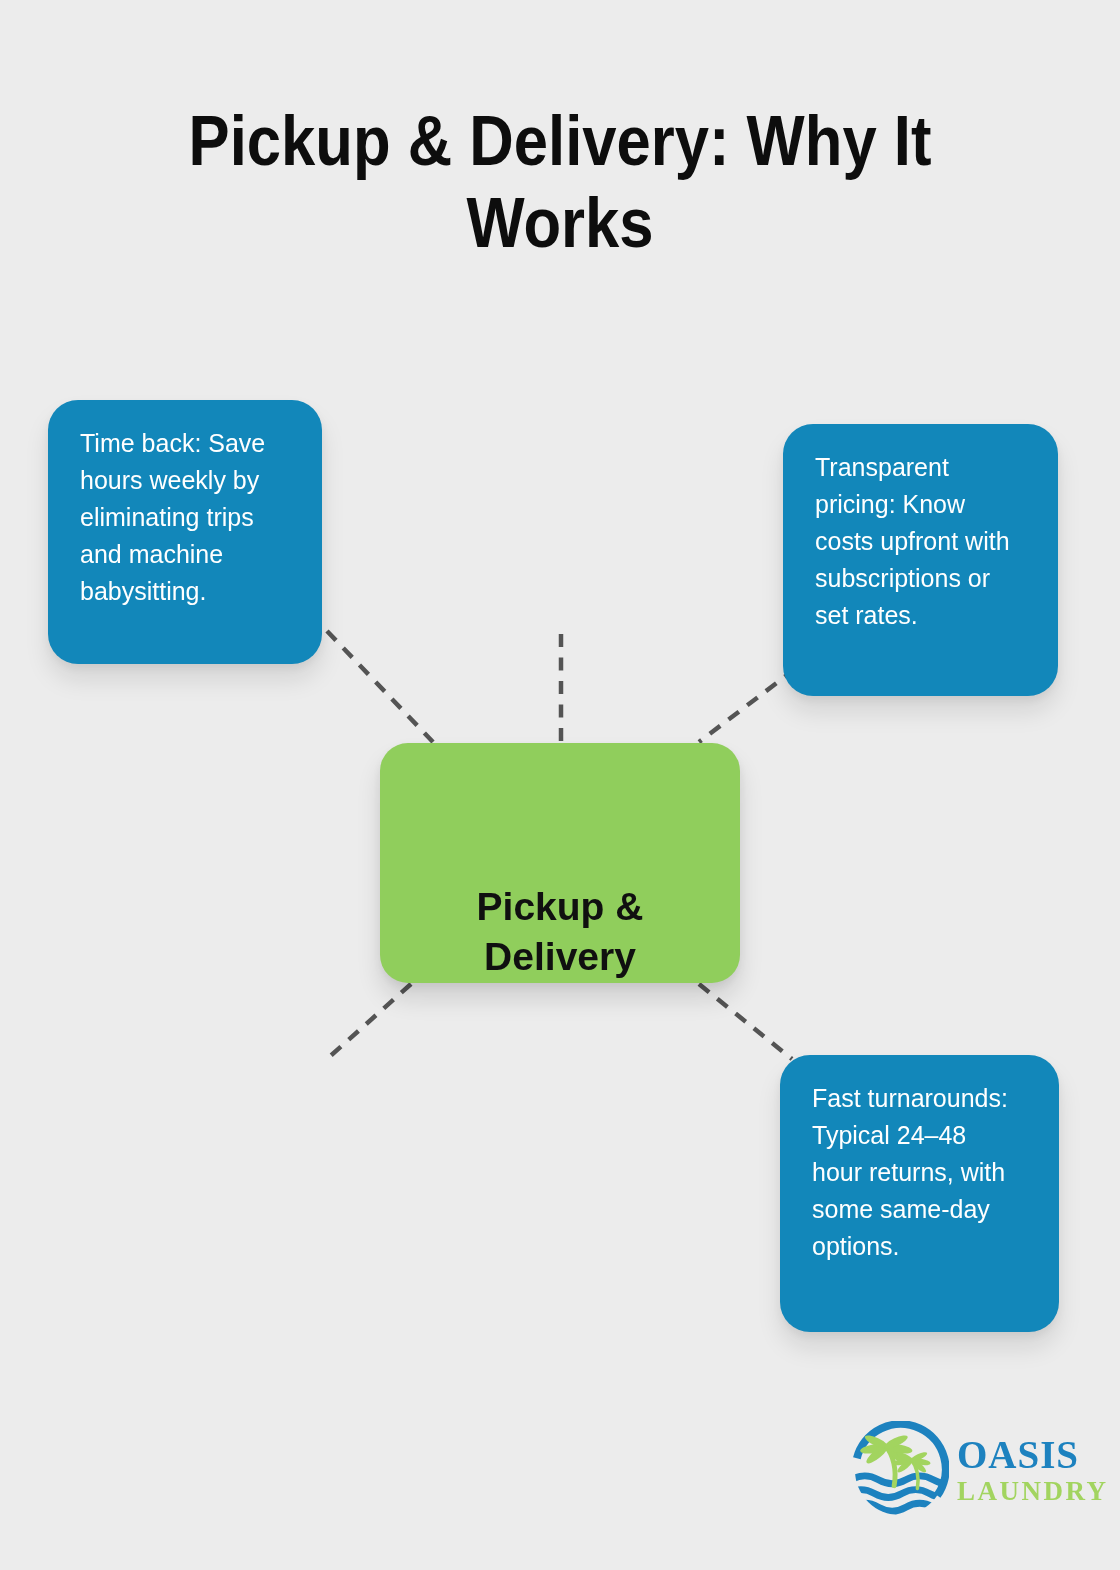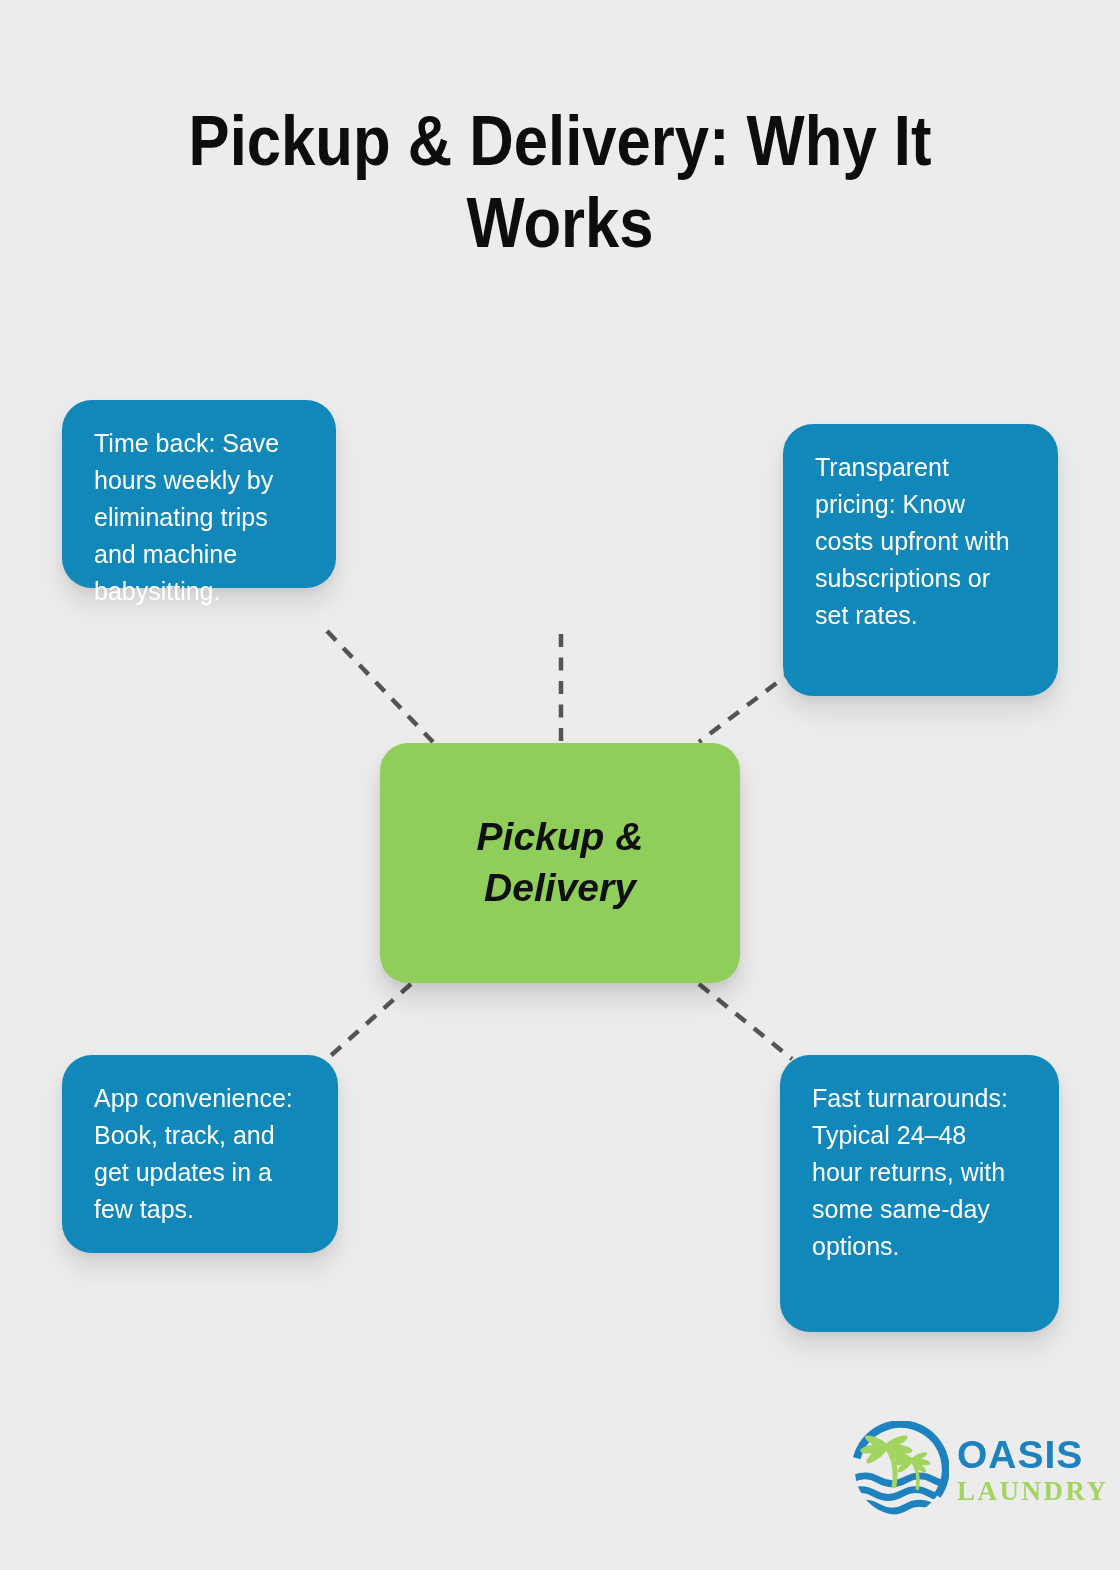--- a/index.html
+++ b/index.html
@@ -31,49 +31,48 @@
     stroke-dasharray:13 10.5;fill:none;
   }
   .node{
     position:absolute;box-sizing:border-box;
     background:var(--node-blue);color:var(--node-text-white);
     border-radius:30px;padding:25px 28px 0 32px;
     font-size:25px;line-height:37px;
     box-shadow:0 16px 24px rgba(0,0,0,.10),0 4px 8px rgba(0,0,0,.05);
   }
   .node p{margin:0;}
-  .node-tl{left:62px;top:400px;width:274px;height:188px;}
+  .node-tl{left:48px;top:400px;width:274px;height:264px;}
   .node-tc{left:425px;top:400px;width:276px;height:235px;}
   .node-tr{left:783px;top:400px;width:275px;height:272px;margin-top:24px;}
   .node-bl{left:62px;top:1055px;width:276px;height:198px;}
   .node-br{left:780px;top:1055px;width:279px;height:277px;}
   .node-br p{max-width:206px;}
   .center-node{
     position:absolute;left:380px;top:743px;width:360px;height:240px;
     box-sizing:border-box;background:var(--center-green);
-    border-radius:28px;display:flex;align-items:center;justify-content:center;
+    border-radius:28px;display:flex;align-items:flex-end;justify-content:center;
     box-shadow:0 16px 24px rgba(0,0,0,.12),0 4px 8px rgba(0,0,0,.06);
-    font-style:italic;
   }
   .center-node span{
     display:block;max-width:260px;text-align:center;
     font-size:39px;font-weight:bold;line-height:1.3;color:#101010;
   }
   .logo{
     position:absolute;left:851px;top:1421px;
     display:flex;align-items:center;gap:8px;
   }
   .logo-mark{width:98px;height:98px;display:block;}
   .logo-mark .arc{stroke:var(--logo-blue);stroke-width:8;fill:none;}
   .logo-mark .wave{stroke:var(--logo-blue);stroke-width:7;fill:none;}
   .logo-mark .palm-stroke{stroke:var(--logo-green);stroke-width:5;fill:none;stroke-linecap:round;}
   .logo-mark .palm-fill{fill:var(--logo-green);}
   .logo-text{display:flex;flex-direction:column;}
   .logo-oasis{
-    font-family:Liberation Sans, sans-serif;font-weight:bold;
+    font-family:Liberation Serif, serif;font-weight:bold;
     font-size:39px;line-height:1;color:var(--logo-blue);letter-spacing:1px;
   }
   .logo-laundry{
     font-family:"Liberation Serif","DejaVu Serif",serif;font-weight:bold;
     font-size:27px;line-height:1;color:var(--logo-green);
     letter-spacing:2.5px;margin-top:4px;
   }
 </style>
 </head>
 <body>
@@ -98,23 +97,20 @@
 
 
   <div class="node node-tr">
     <p>Transparent pricing: Know costs upfront with subscriptions or set rates.</p>
   </div>
 
   <div class="center-node">
     <span>Pickup &amp; Delivery</span>
   </div>
 
-  <div class="node node-bl">
-    <p>App convenience: Book, track, and get updates in a few taps.</p>
-  </div>
 
   <div class="node node-br">
     <p>Fast turnarounds: Typical 24–48 hour returns, with some same-day options.</p>
   </div>
 
   <div class="logo">
     <svg class="logo-mark" viewBox="0 0 100 100">
       <defs>
         <clipPath id="circ-clip">
             <circle cx="50" cy="50" r="46"></circle>

